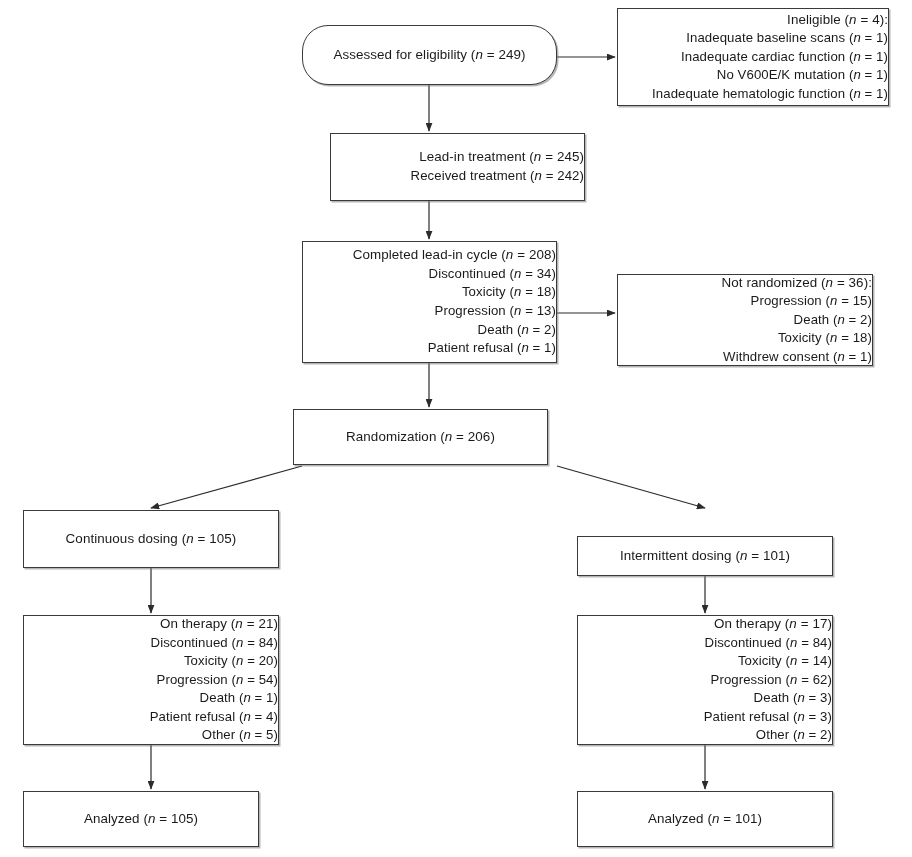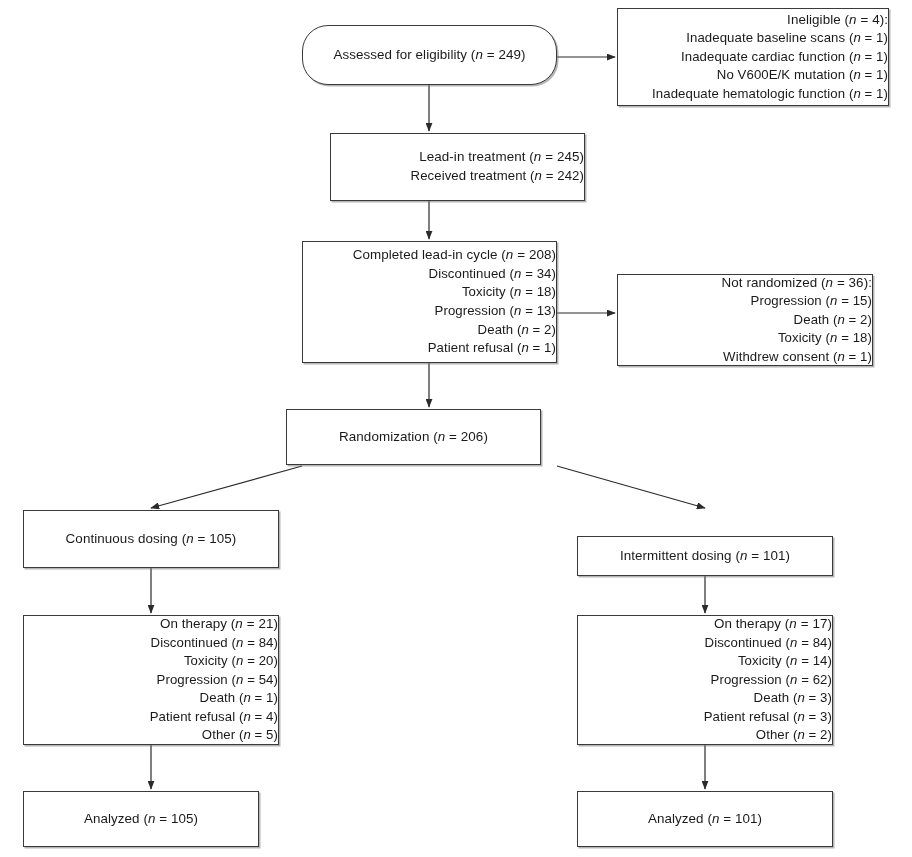--- a/index.html
+++ b/index.html
@@ -124,21 +124,21 @@
       </div>
       <div class="box listbox" style="left: 617px; top: 268px; width: 256px; height: 92px; margin-top: 6px;">
         <div class="box-inner">
           <div class="line title-line">Not randomized (<span class="ital">n</span> = 36):</div>
           <div class="line indent">Progression (<span class="ital">n</span> = 15)</div>
           <div class="line indent">Death (<span class="ital">n</span> = 2)</div>
           <div class="line indent">Toxicity (<span class="ital">n</span> = 18)</div>
           <div class="line indent">Withdrew consent (<span class="ital">n</span> = 1)</div>
         </div>
       </div>
-      <div class="box centered" style="left: 286px; top: 409px; width: 255px; height: 56px;">
+      <div class="box centered" style="left: 293px; top: 409px; width: 255px; height: 56px;">
         <div class="box-inner">
           <div class="line title-line">Randomization (<span class="ital">n</span> = 206)</div>
         </div>
       </div>
       <div class="box centered" style="left: 23px; top: 510px; width: 256px; height: 58px;">
         <div class="box-inner">
           <div class="line title-line">Continuous dosing (<span class="ital">n</span> = 105)</div>
         </div>
       </div>
       <div class="box centered" style="left: 577px; top: 536px; width: 256px; height: 40px; padding-left: 40px;">

